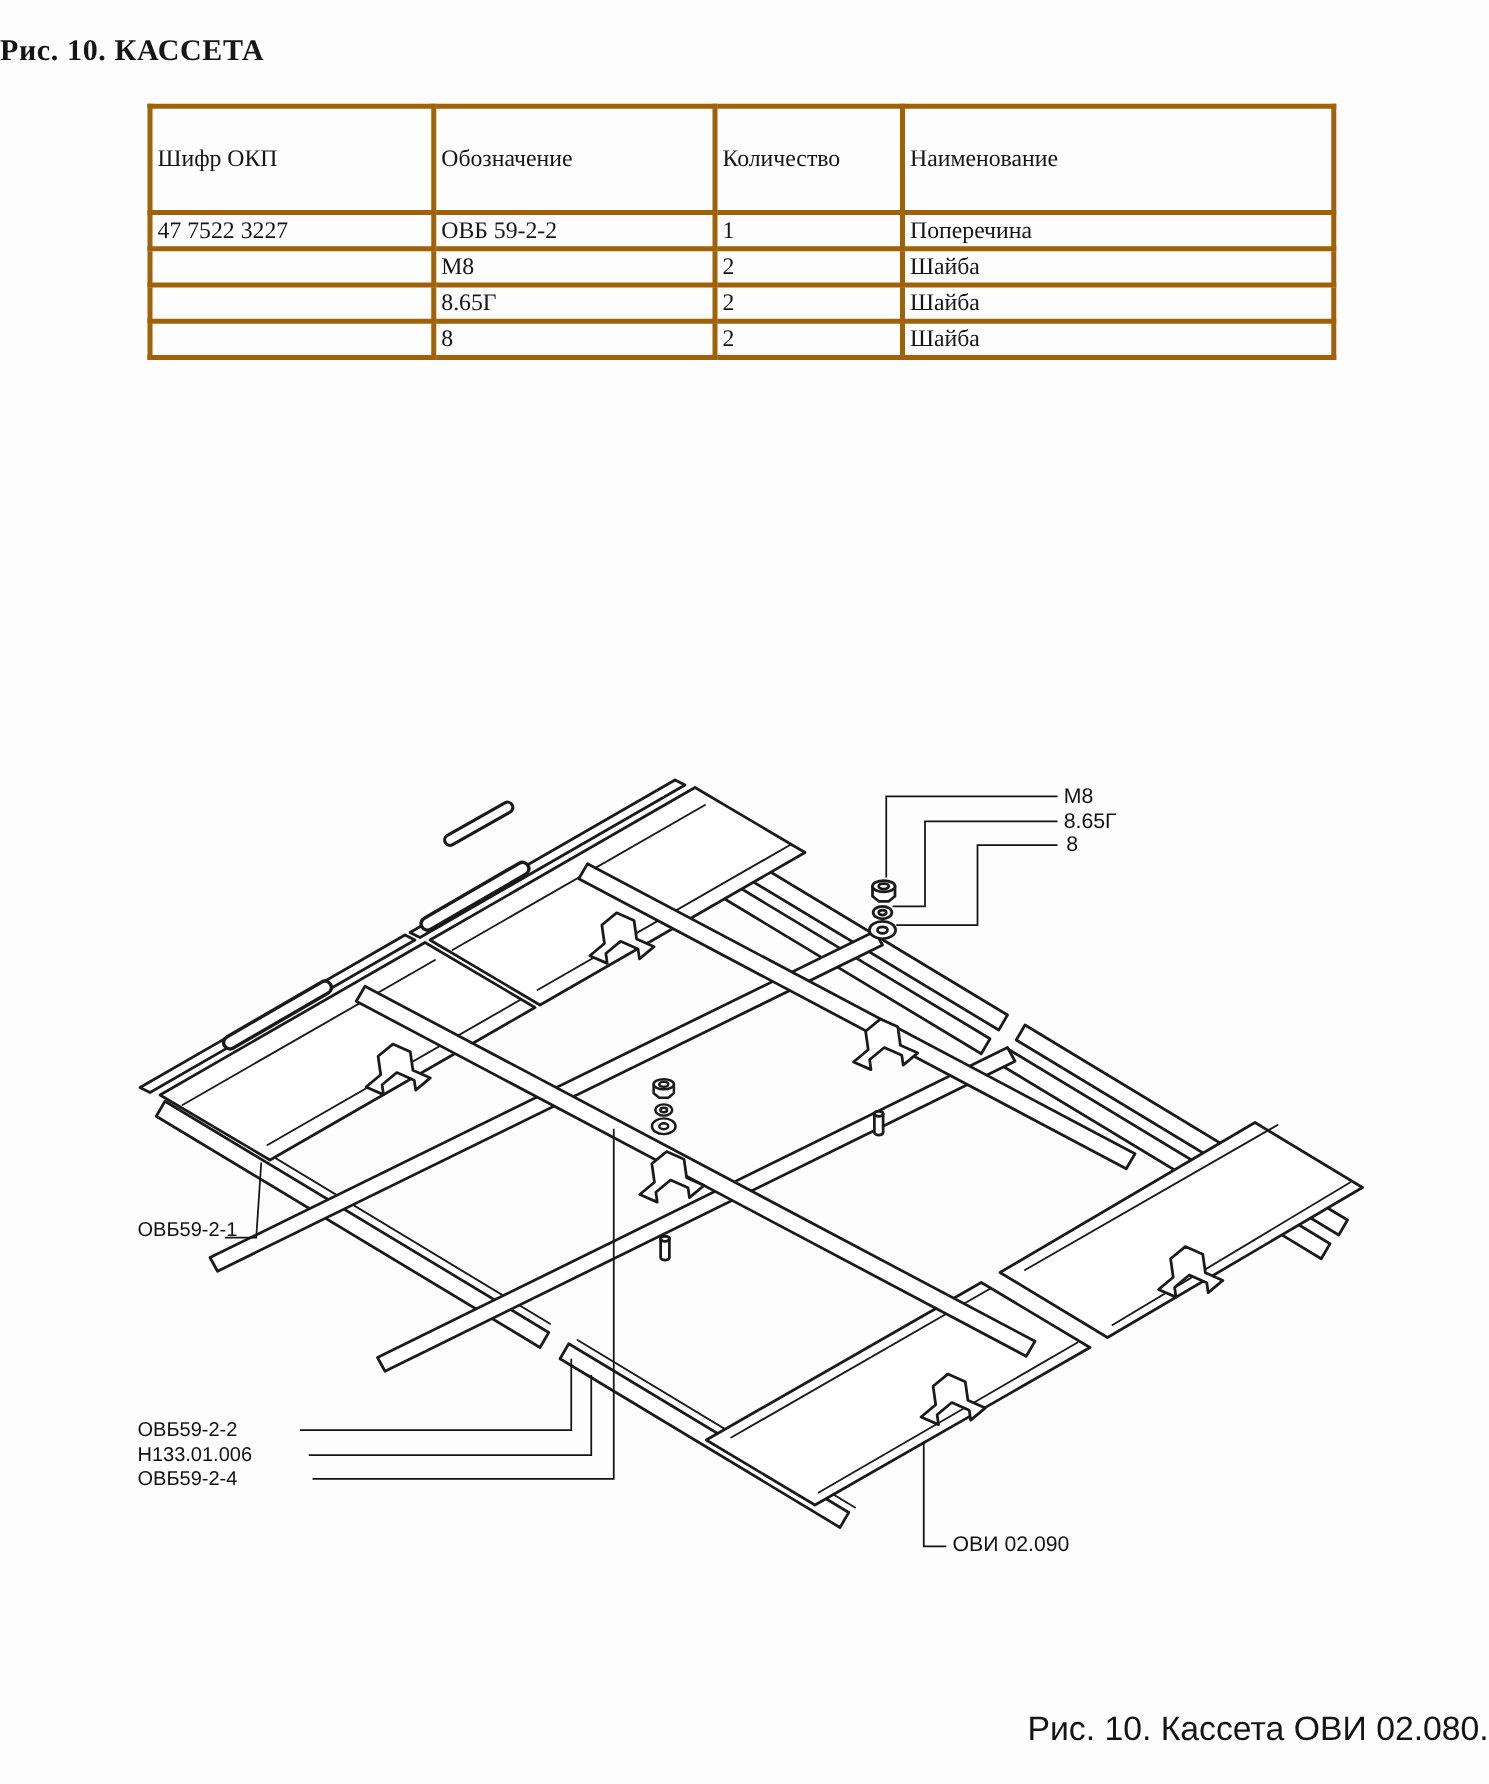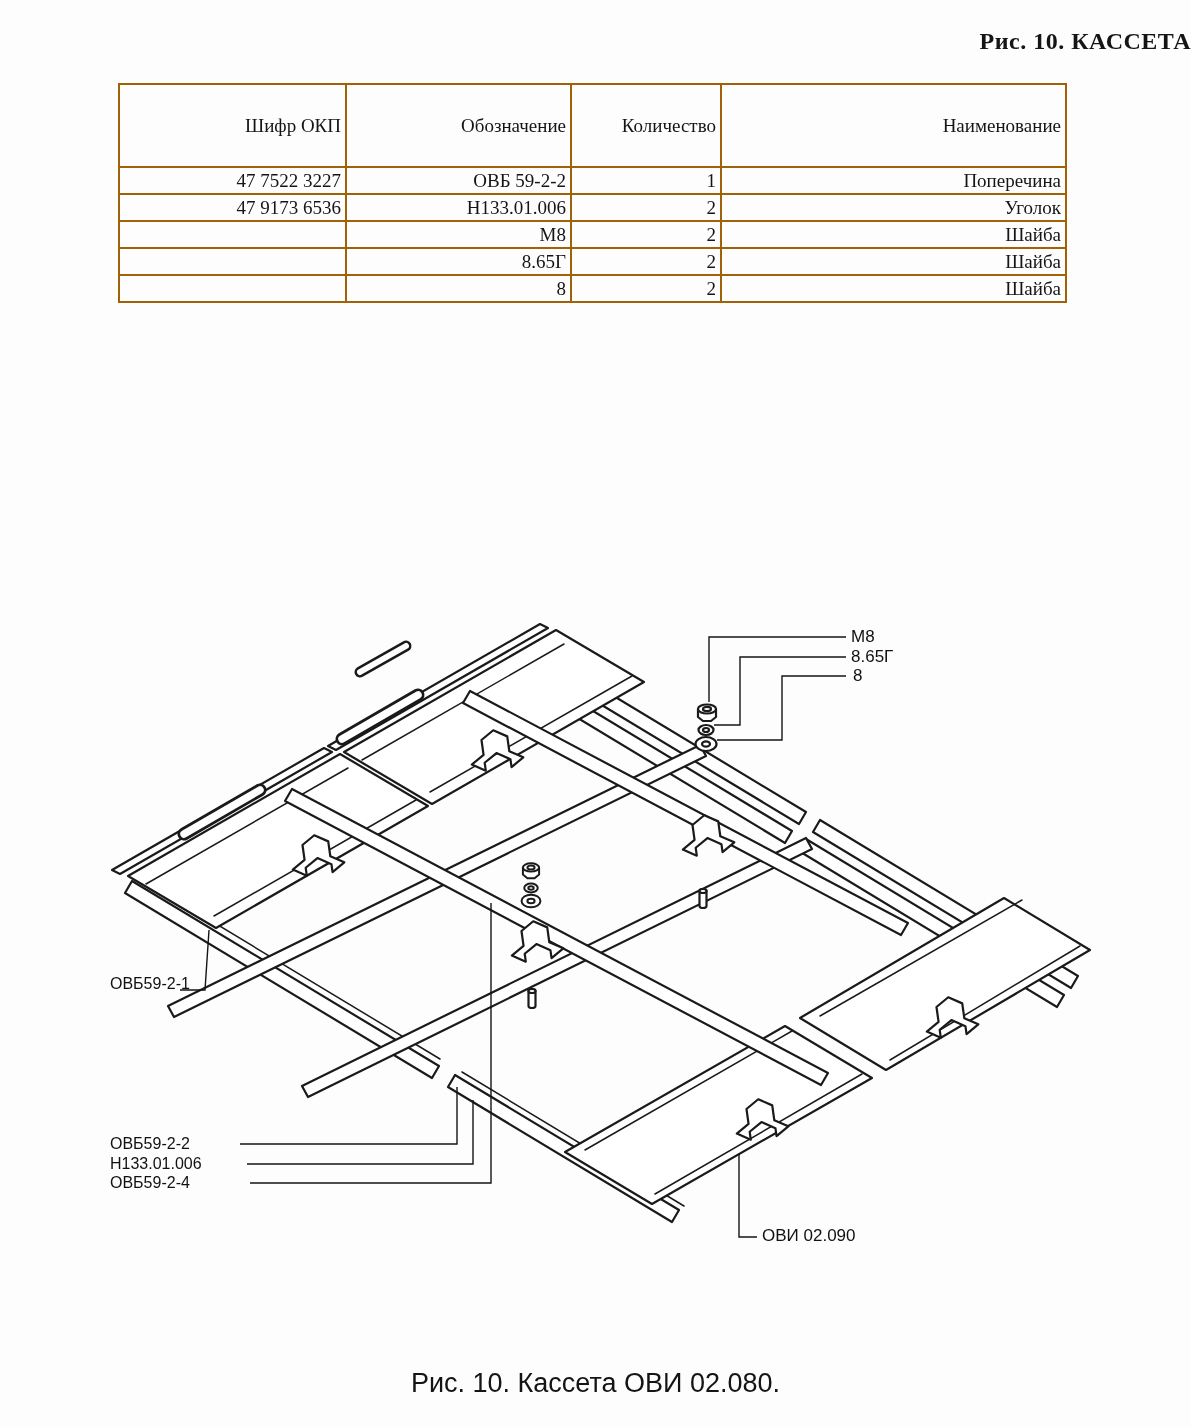--- a/index.html
+++ b/index.html
@@ -1,37 +1,37 @@
 <!DOCTYPE html>
 <html><head>
 <meta charset="utf-8">
 <style>
   html,body{margin:0;padding:0;}
   body{
     width:1191px;height:1427px;position:relative;background:#fdfdfd;
     font-family:"Liberation Serif", serif;color:#151515;overflow:hidden;
   }
   .page-title{
-    position:absolute;top:28px;left:0;width:100%;text-align:right;
+    position:absolute;top:28px;left:0;width:100%;text-align:left;
     font-size:24px;font-weight:bold;letter-spacing:.5px;
   }
   table.parts{
     position:absolute;left:118px;top:83px;width:947px;
     border-collapse:collapse;table-layout:fixed;
     font-size:19px;
   }
   table.parts th,table.parts td{
-    border:2px solid #a16207;text-align:right;vertical-align:middle;
+    border:4px solid #a16207;text-align:left;vertical-align:middle;
     padding:0 4px;font-weight:normal;overflow:hidden;white-space:nowrap;
   }
   table.parts th{height:81px;}
   table.parts td{height:25px;}
   svg.figure{position:absolute;left:0;top:0;pointer-events:none;}
   .fig-caption{
-    position:absolute;top:1368px;left:0;width:100%;text-align:center;
+    position:absolute;top:1368px;left:0;width:100%;text-align:right;
     font-family:"Liberation Sans", sans-serif;font-size:27px;color:#141414;
   }
   .ln{stroke:#1a1a1a;stroke-width:2.2;fill:#ffffff;stroke-linejoin:round;stroke-linecap:round;}
   .ln-thin{stroke:#1a1a1a;stroke-width:1.5;fill:none;stroke-linecap:round;}
   .leader{stroke:#141414;stroke-width:1.4;fill:none;}
   .lbl{font-family:"Liberation Sans", sans-serif;fill:#111;}
 </style>
 </head>
 <body>
 
@@ -53,26 +53,20 @@
       </tr>
   </thead>
   <tbody>
       <tr>
         <td>47 7522 3227</td>
         <td>ОВБ 59-2-2</td>
         <td>1</td>
         <td>Поперечина</td>
       </tr>
       <tr>
-        <td>47 9173 6536</td>
-        <td>Н133.01.006</td>
-        <td>2</td>
-        <td>Уголок</td>
-      </tr>
-      <tr>
         <td></td>
         <td>М8</td>
         <td>2</td>
         <td>Шайба</td>
       </tr>
       <tr>
         <td></td>
         <td>8.65Г</td>
         <td>2</td>
         <td>Шайба</td>

